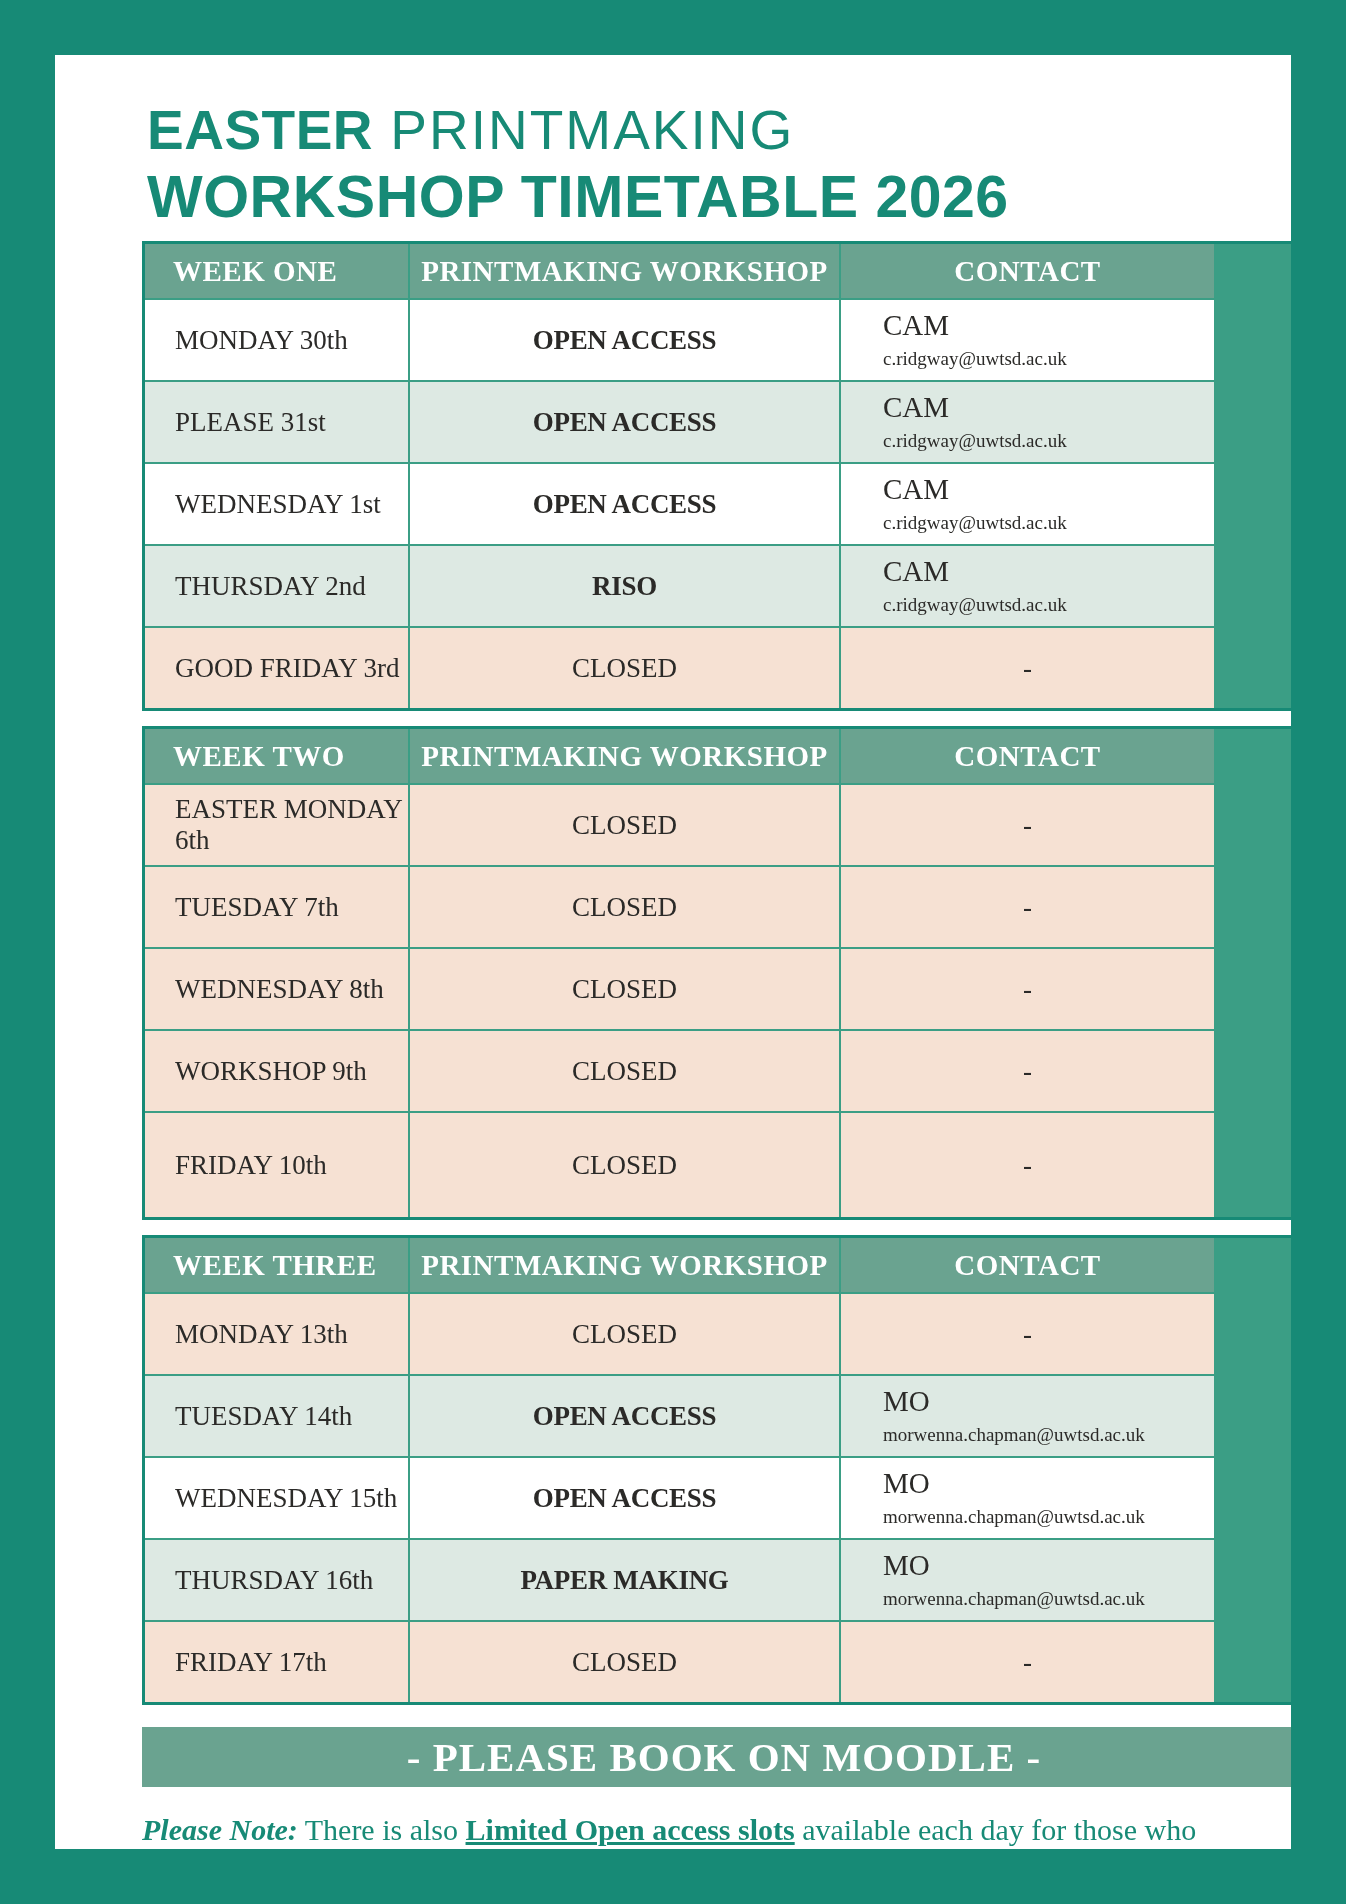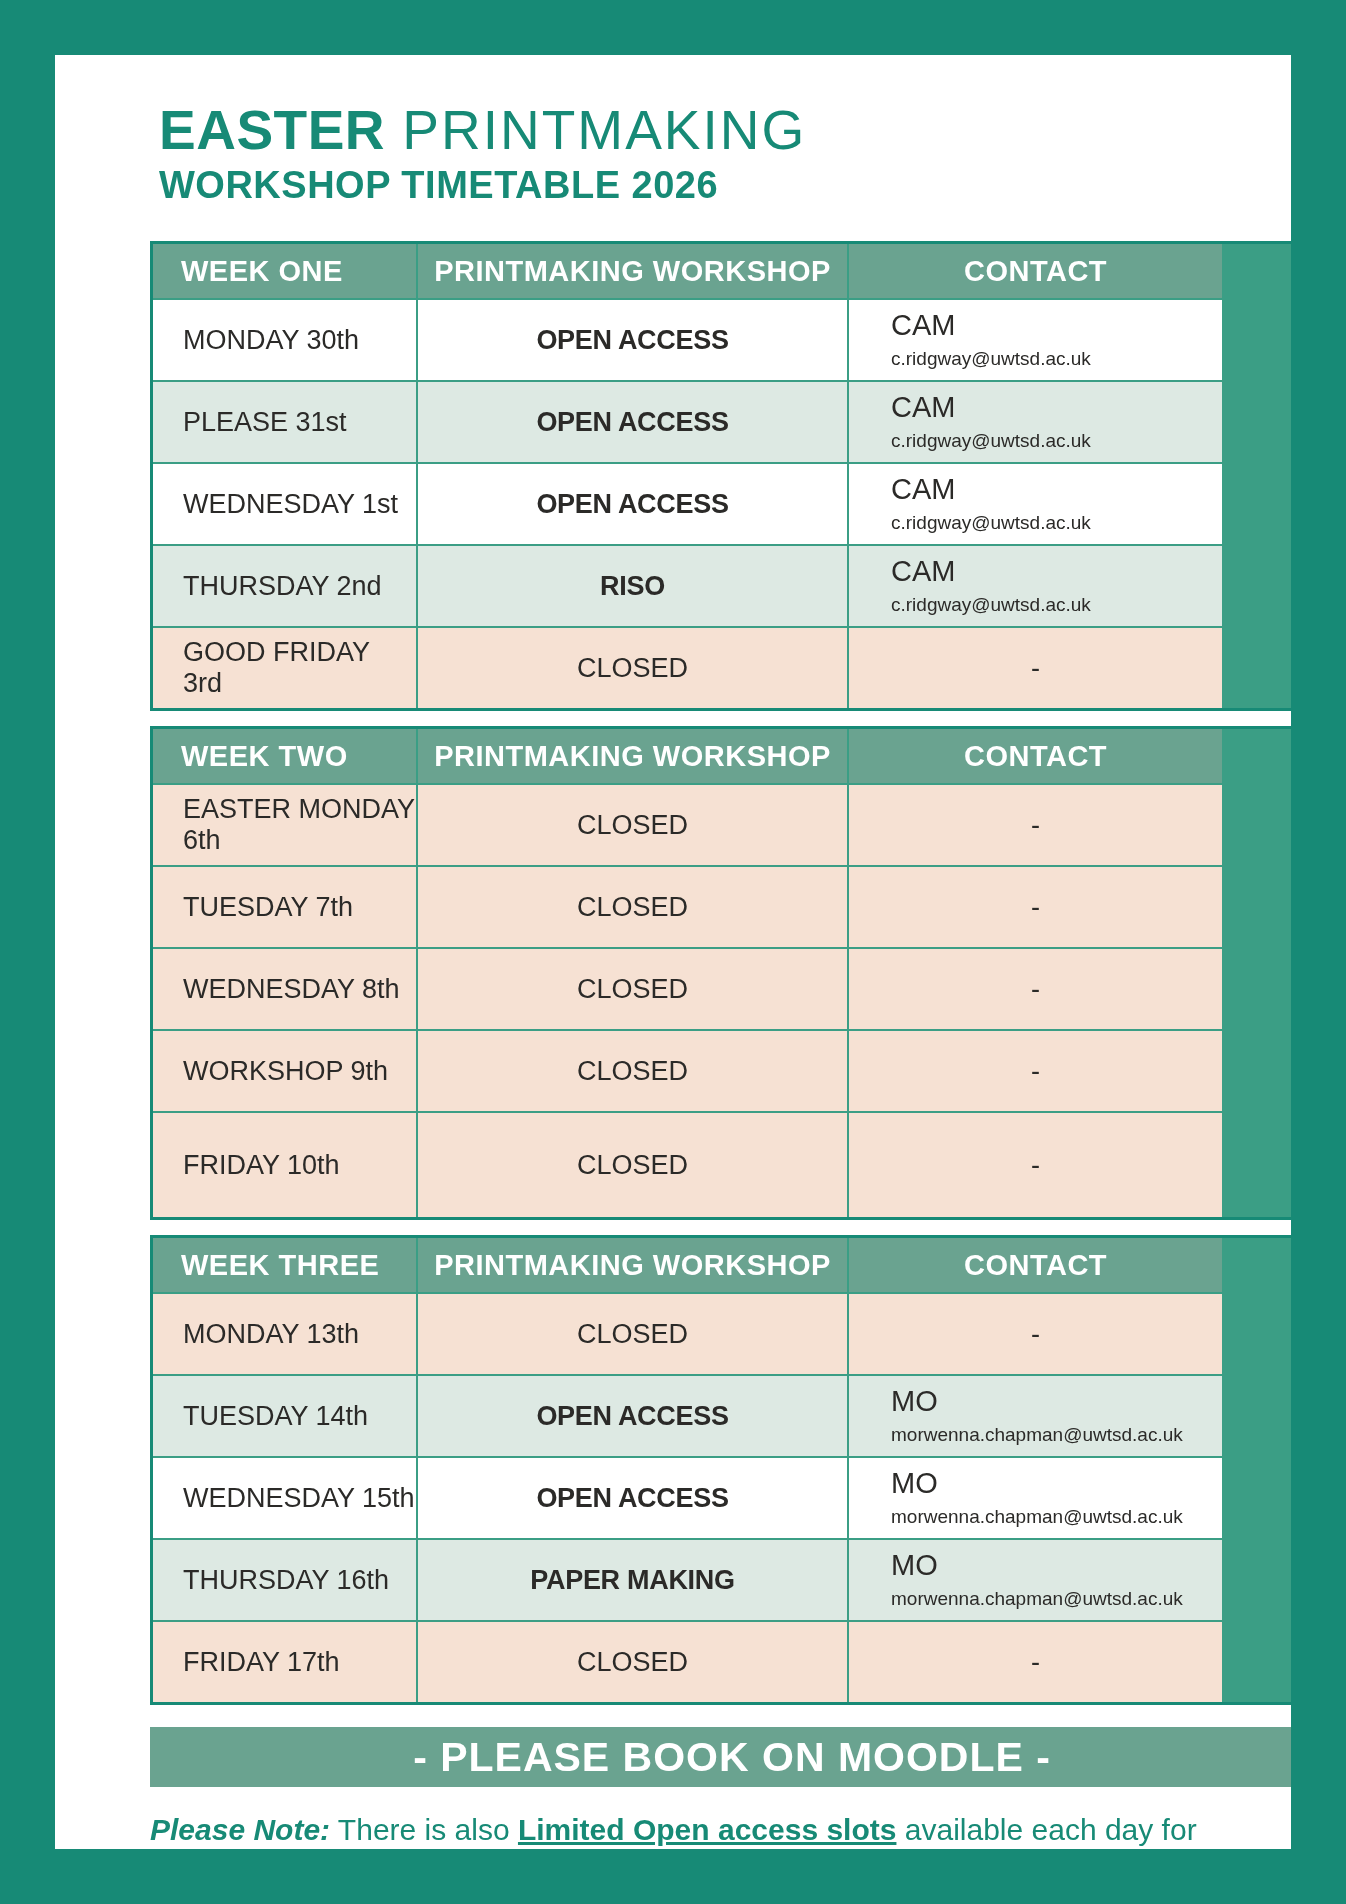--- a/index.html
+++ b/index.html
@@ -12,31 +12,31 @@
     font-family:"Liberation Sans", sans-serif;
   }
   .page{
     background:#ffffff;
     width:100%;height:100%;
     position:relative;
     overflow:hidden;
   }
   
   .title{
-    position:absolute;left:104px;top:44px;
+    position:absolute;left:92px;top:44px;
     color:#178a76;line-height:1.16;
     letter-spacing:0.5px;
   }
   .title .l1{font-size:55px;}
   .title .l1 .b{font-weight:700;}
   .title .l1 .r{font-weight:400;letter-spacing:2px;}
-  .title .l2{font-size:38px;font-weight:700;letter-spacing:0.5px;}
+  .title .l2{font-size:59px;font-weight:700;letter-spacing:0.5px;}
   
   .content{
-    position:absolute;left:95px;top:186px;width:1164px;
+    position:absolute;left:87px;top:186px;width:1164px;font-family:Liberation Serif, serif;
   }
   
   .tbl{
     display:grid;
     grid-template-columns:263px 429px 373px;
     gap:2px;
     background:#3b9e85;           
     border:3px solid #178a76;     
     width:100%;
   }

